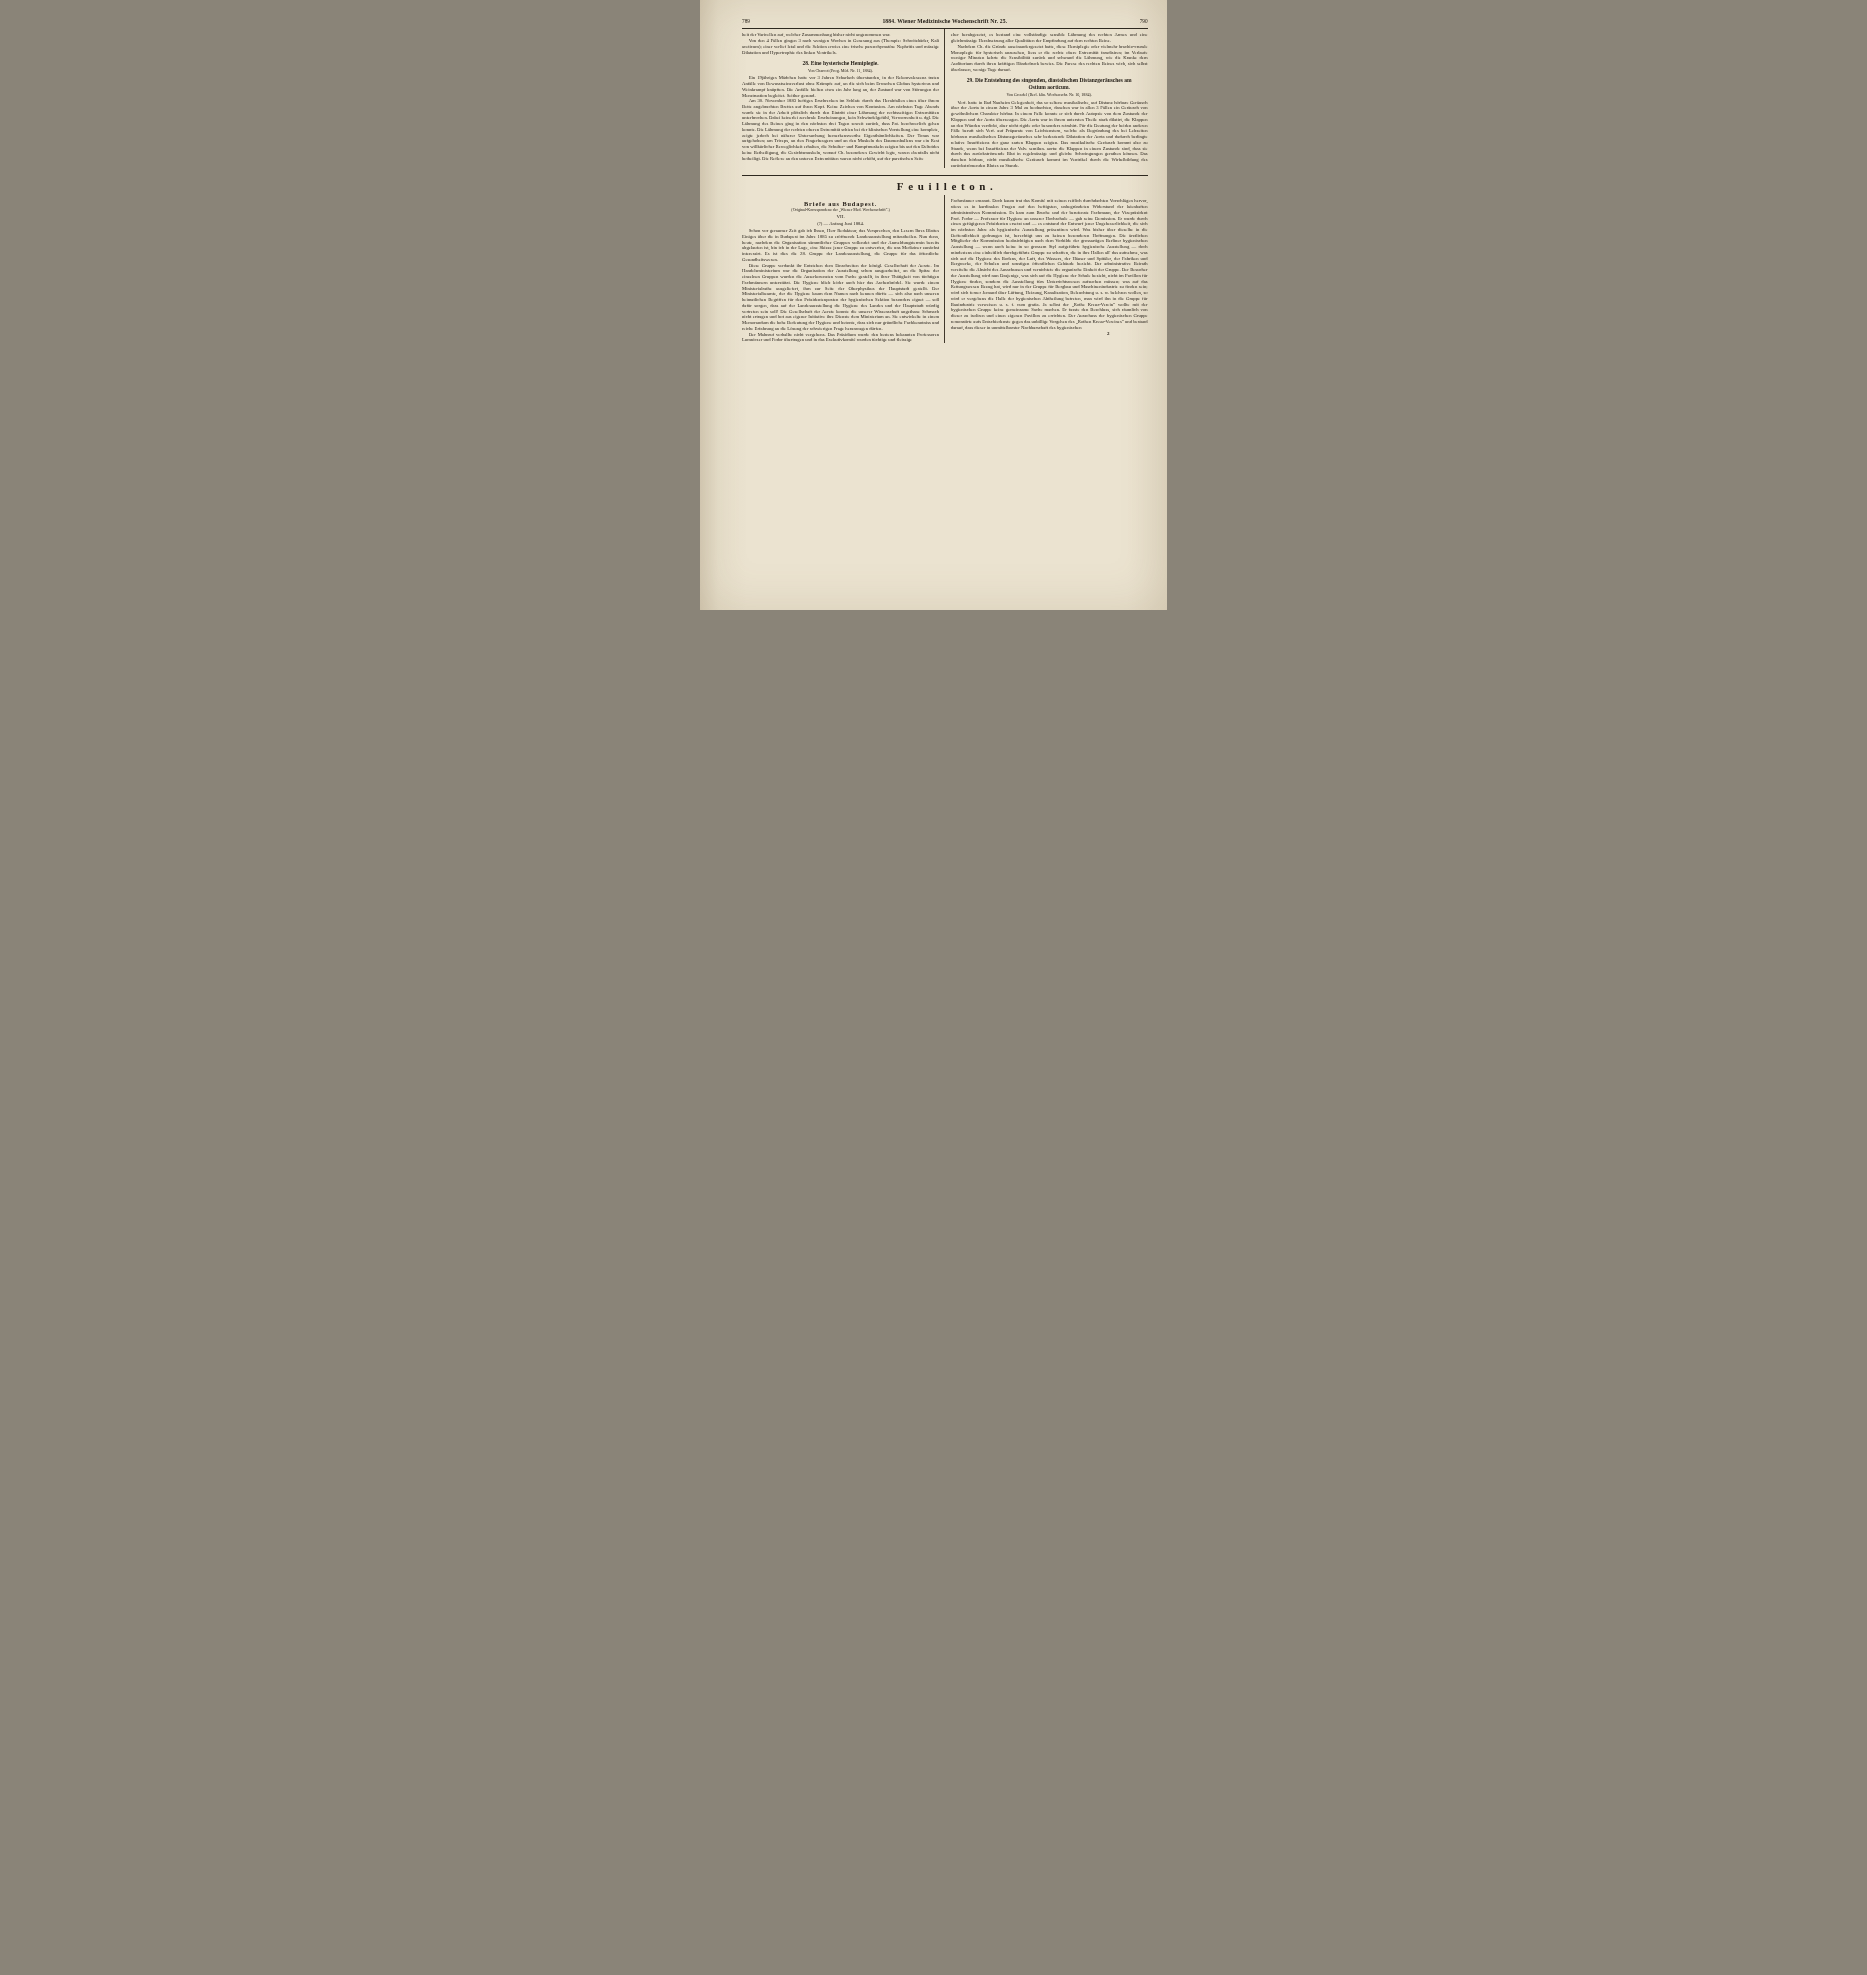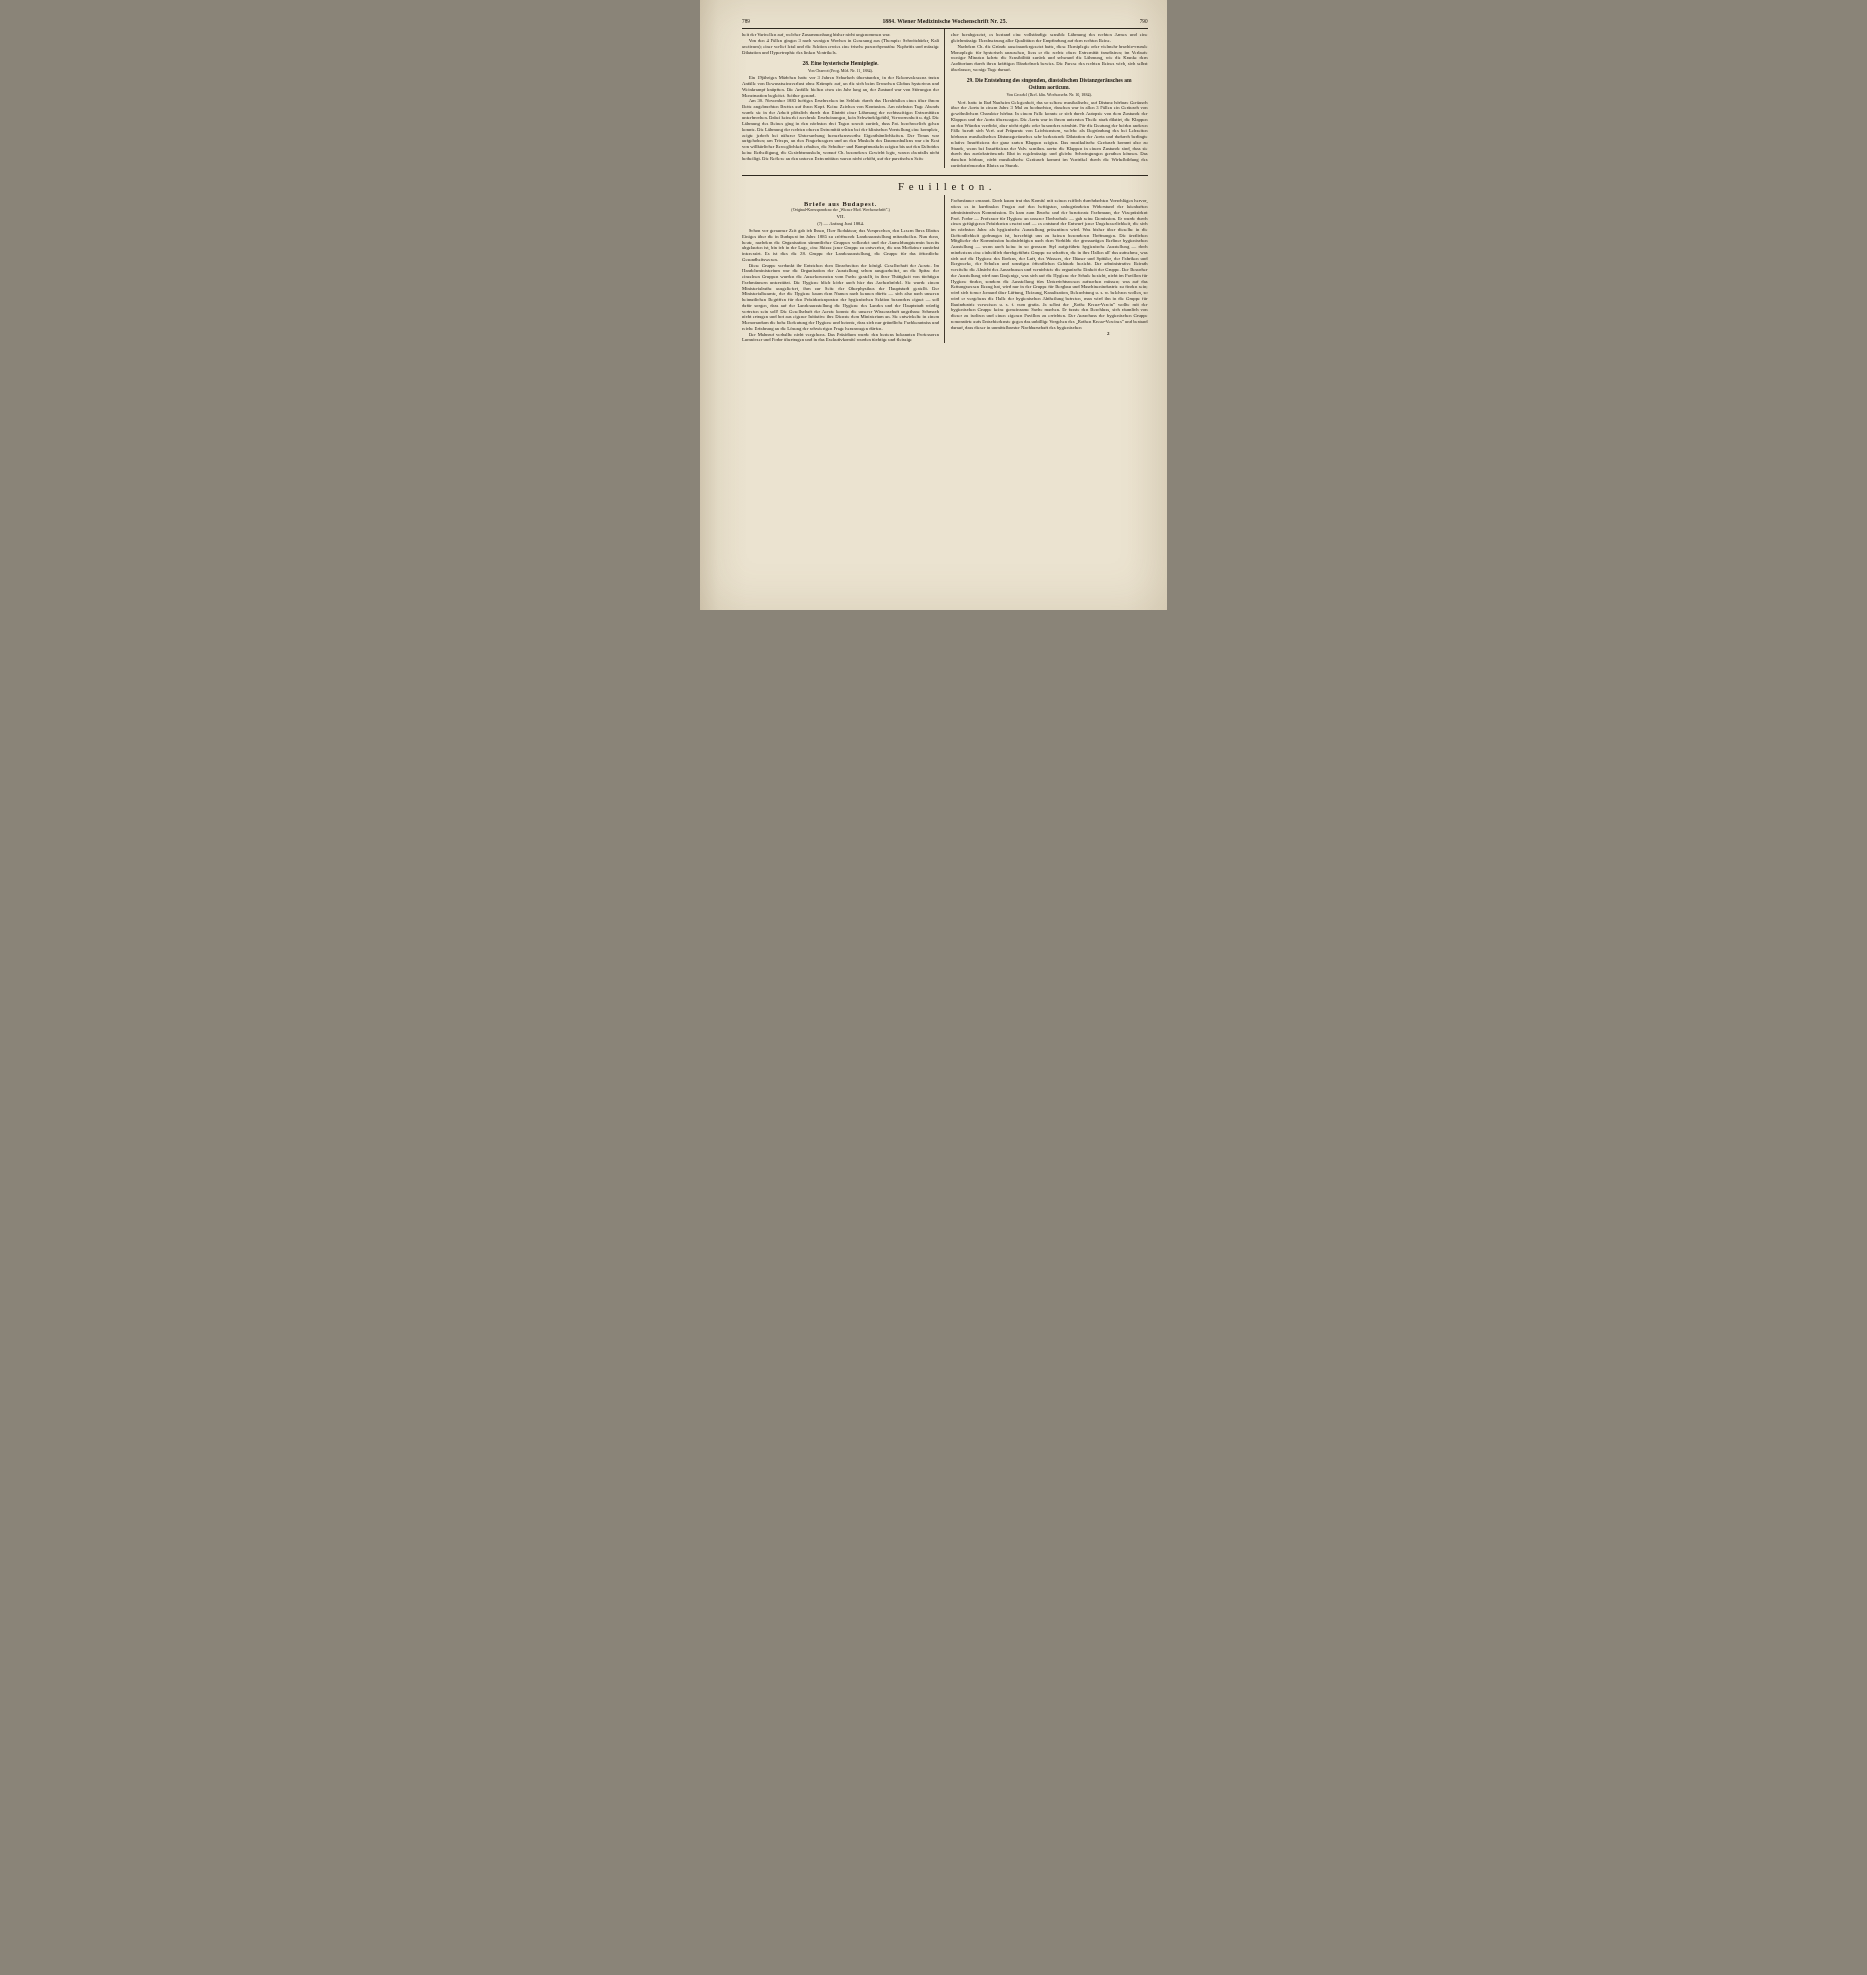--- a/index.html
+++ b/index.html
@@ -35,21 +35,21 @@
   p { margin: 0; text-align: justify; text-indent: 6.7px; }
   p.noindent { text-indent: 0; }
   .article-title {
     margin: 4.3px 9.5px 0.8px; text-align: center;
     font-size: 5.5px; font-weight: bold; line-height: 1.3;
   }
   .byline { text-align: center; font-size: 4.1px; margin: 0.4px 0 2.8px; }
   .section-rule { border: none; border-top: 0.6px solid #2e2920; margin: 6.3px 0 0; }
   .feuilleton-title {
     margin: 4px 0 1.6px; text-align: center;
-    font-size: 11px; font-weight: normal; letter-spacing: 0.42em; text-indent: 0.42em;
+    font-size: 11px; font-weight: bold; letter-spacing: 0.42em; text-indent: 0.42em;
   }
   .letter-title {
     margin: 1.6px 0 0.4px; text-align: center;
     font-size: 6.3px; font-weight: bold; letter-spacing: 0.14em;
   }
   .letter-subtitle { text-align: center; font-size: 4px; margin-bottom: 1.2px; }
   .letter-numeral  { text-align: center; font-size: 5px; margin: 1.2px 0 0.8px; }
   .letter-dateline { text-align: center; font-size: 4.7px; margin: 0.4px 0 1.6px; }
   .footer-mark { text-align: right; padding-right: 38px; font-weight: bold; margin-top: 0.8px; font-size: 5px; }
 </style>

